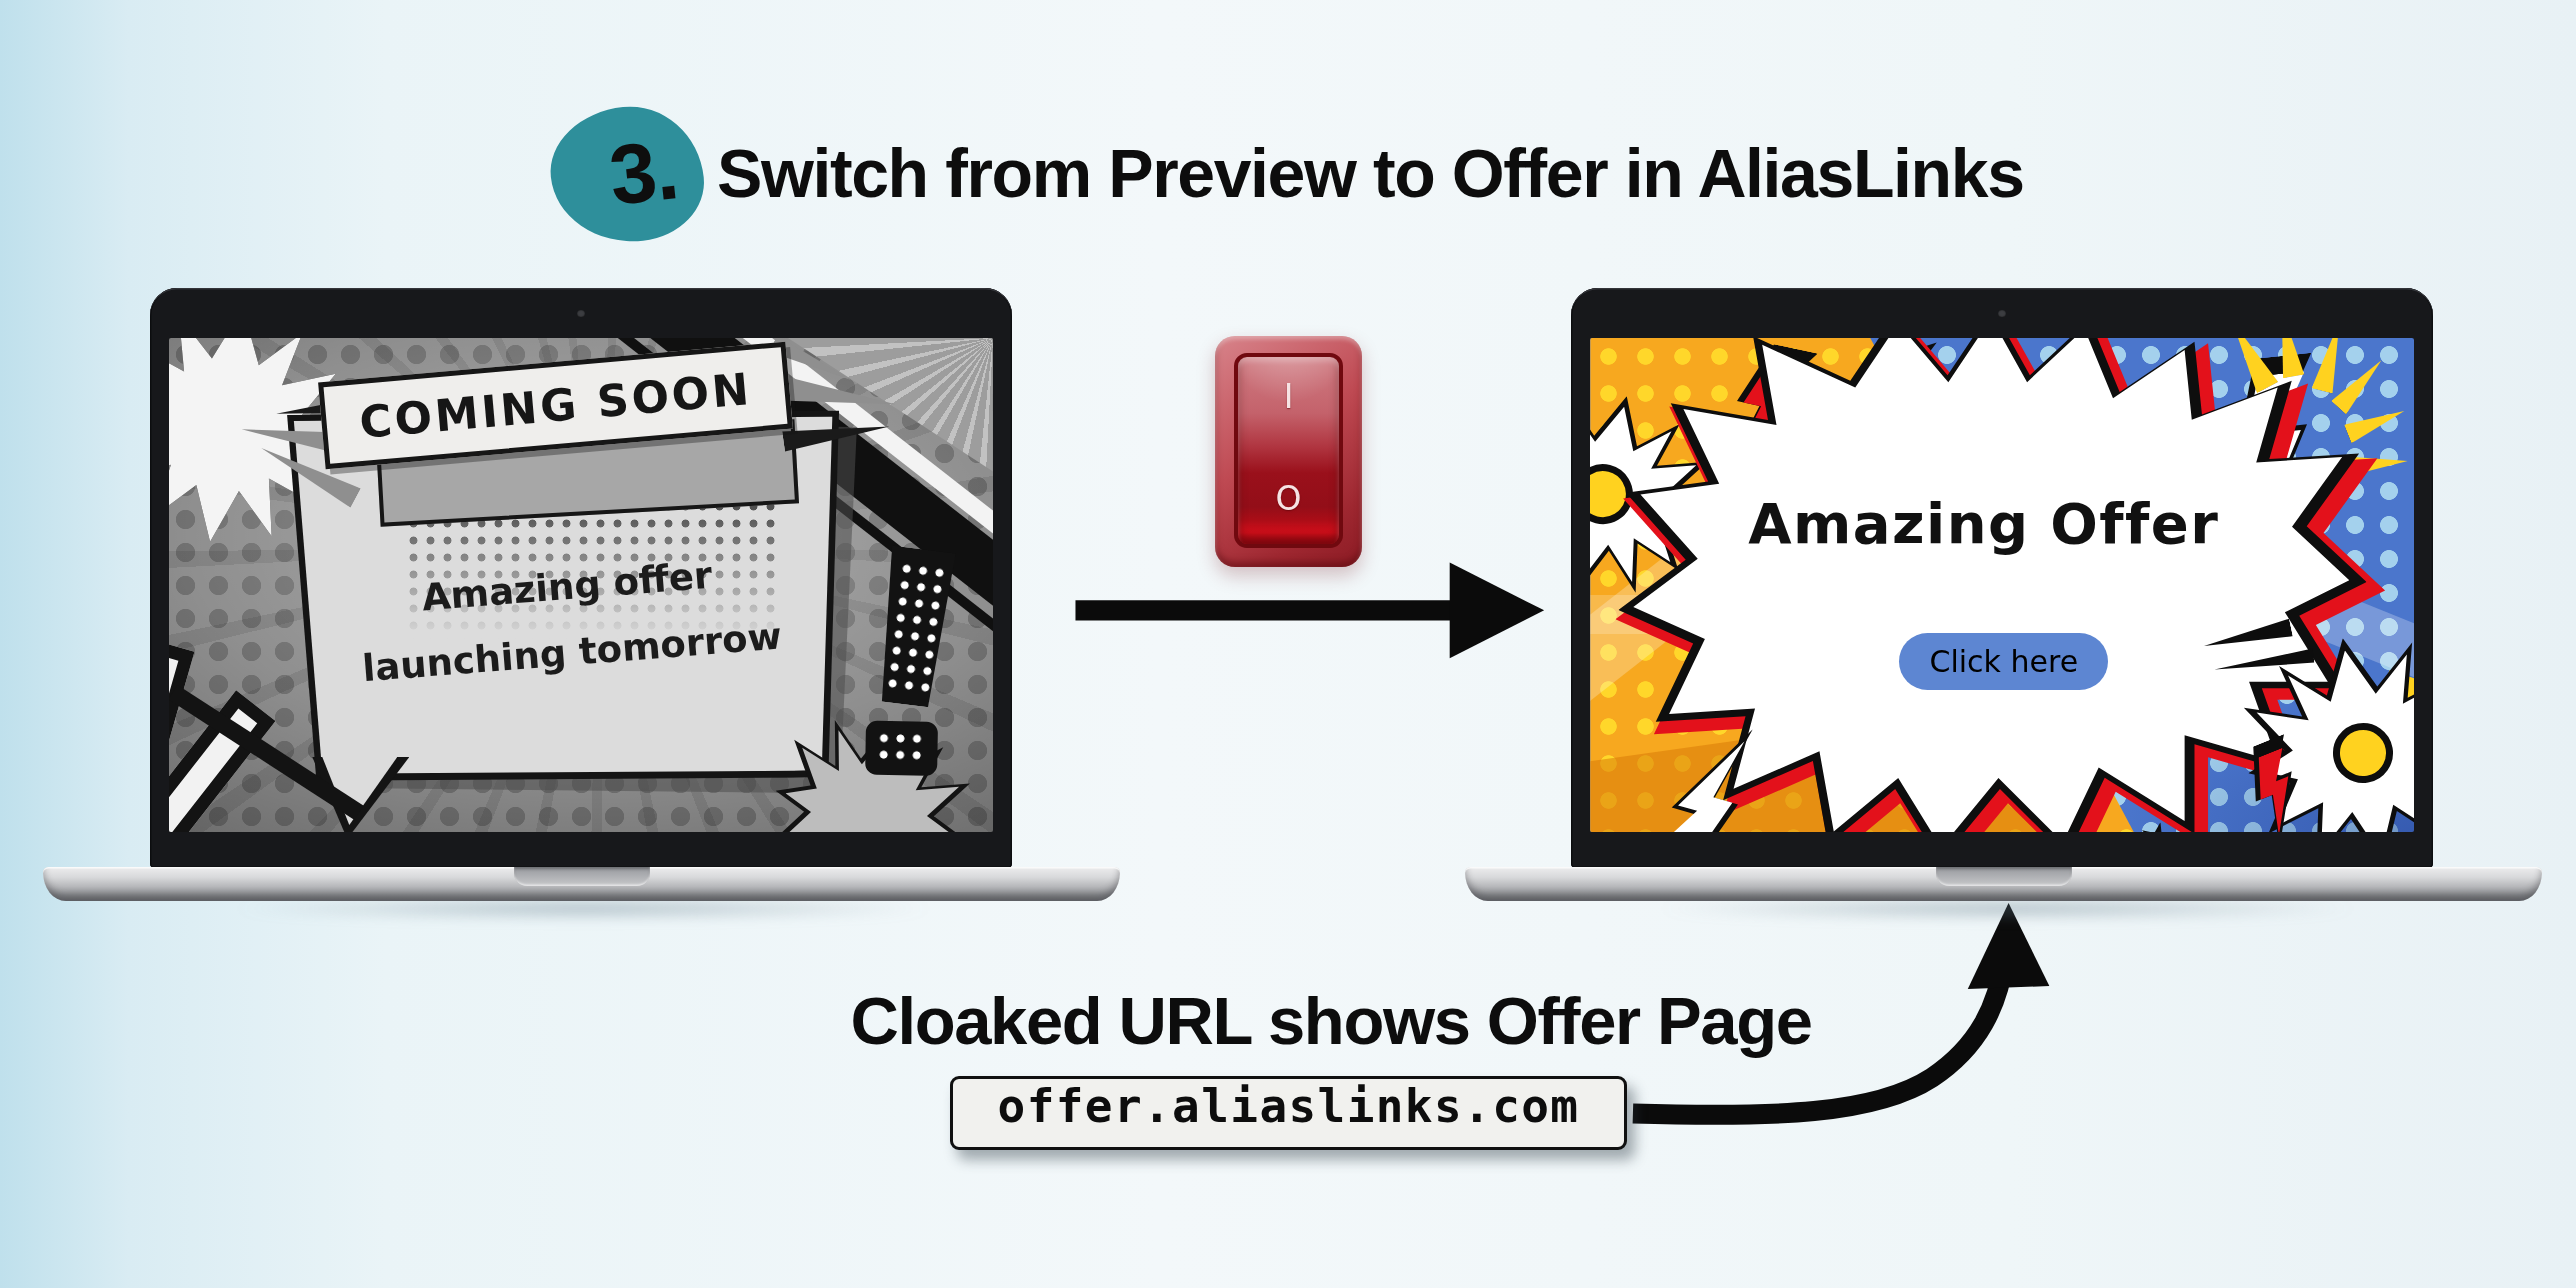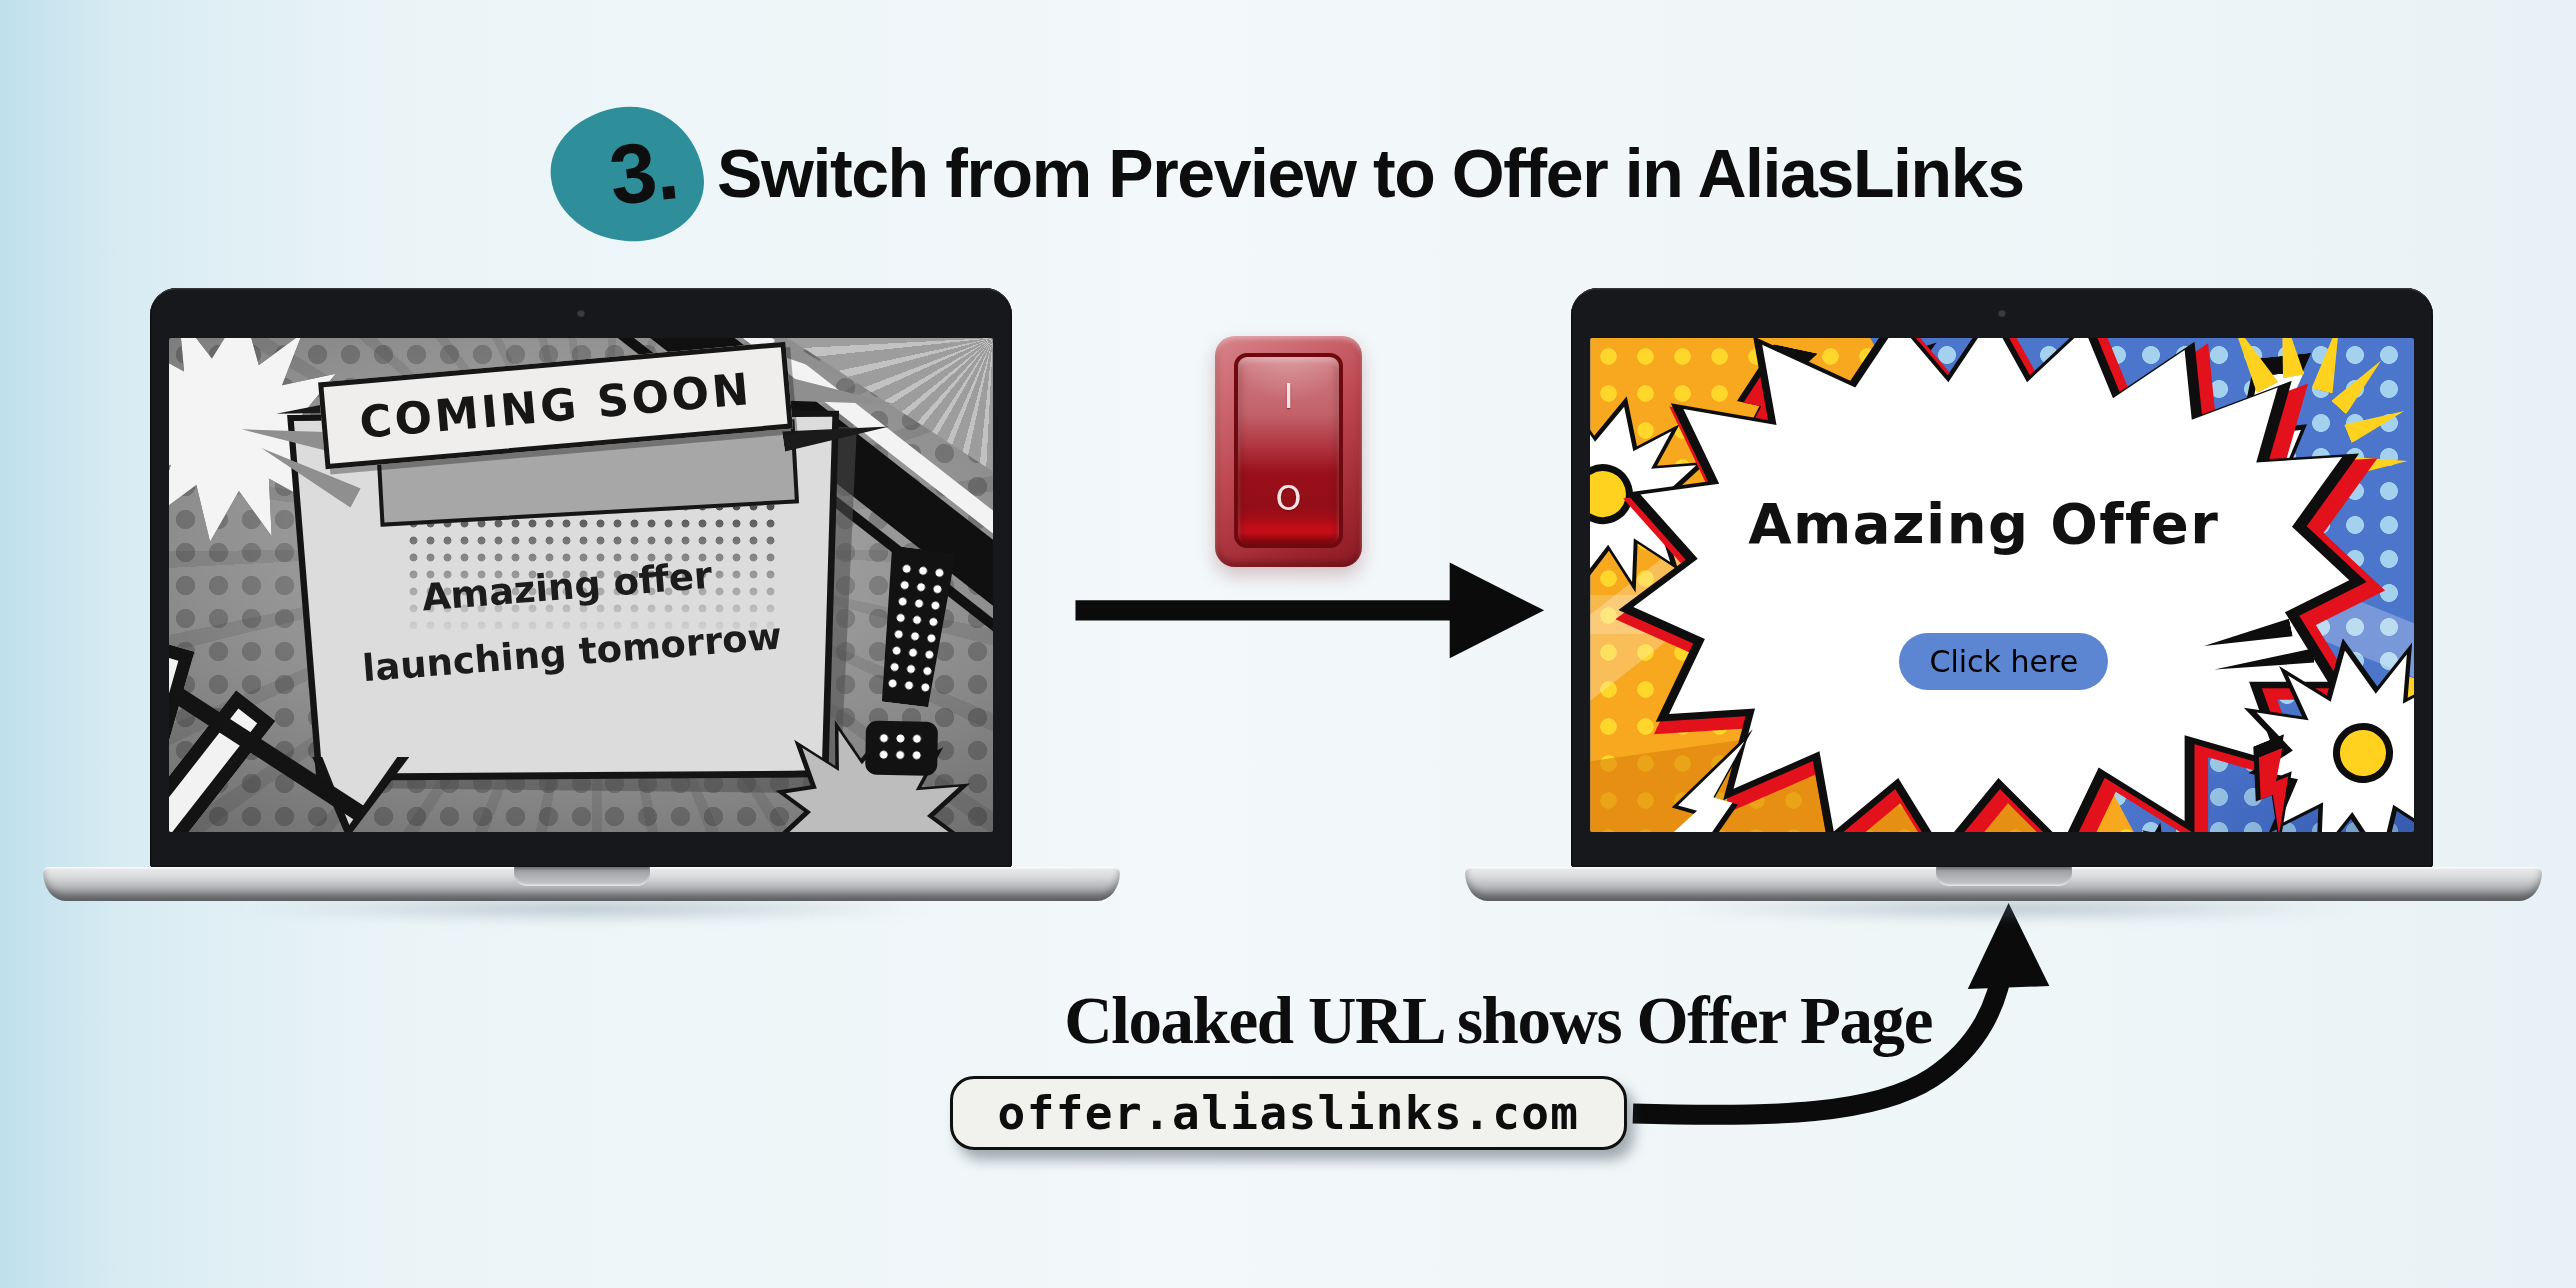--- a/index.html
+++ b/index.html
@@ -156,24 +156,24 @@
     background:radial-gradient(130% 90% at 50% -25%,rgba(255,255,255,.45),rgba(255,255,255,0) 55%);}
   .sw-label{position:absolute;left:0;width:100%;text-align:center;font-family:"DejaVu Sans",sans-serif;
     font-size:33px;color:#f6e3e4;text-shadow:0 0.7px 1.4px rgba(90,0,8,.6);}
   .sw-on{top:20px;}
   .sw-off{top:122px;}
 
   
   .arrows{position:absolute;inset:0;width:100%;height:100%;pointer-events:none;}
 
   
-  .caption{position:absolute;left:730px;top:982px;width:1202px;margin:0;text-align:right;
-    font-weight:700;font-size:67px;letter-spacing:-1.4px;color:var(--ink);font-family:Liberation Serif, serif;}
+  .caption{position:absolute;left:730px;top:982px;width:1202px;margin:0;text-align:center;
+    font-weight:700;font-size:67px;letter-spacing:-1.4px;color:var(--ink);}
   .url-chip{position:absolute;left:950px;top:1076px;width:677px;height:74px;background:var(--url-chip-bg);
-    border:3.6px solid #101010;border-radius:24px;box-sizing:border-box;display:flex;align-items:center;justify-content:center;
+    border:3.6px solid #101010;border-radius:9px;box-sizing:border-box;display:flex;align-items:flex-start;justify-content:center;
     box-shadow:7.2px 10px 13px rgba(40,55,65,.4);}
   .url-text{font-family:"DejaVu Sans Mono",monospace;font-weight:700;font-size:46px;letter-spacing:1.4px;color:#0d0d0d;}
 
   .stage{
     --star12:polygon(50% 0%,61% 23%,79% 7%,73% 30%,97% 22%,83% 43%,100% 50%,83% 57%,96% 78%,73% 70%,78% 94%,60% 77%,50% 100%,40% 77%,22% 93%,27% 70%,4% 77%,17% 57%,0% 50%,17% 43%,3% 22%,27% 30%,21% 7%,39% 23%);
     --star5:polygon(50% 0%,61% 35%,98% 35%,68% 57%,79% 91%,50% 70%,21% 91%,32% 57%,2% 35%,39% 35%);
     --bolt:polygon(42% 0%,100% 0%,58% 36%,88% 36%,18% 100%,40% 50%,10% 50%);
     --spike:polygon(0% 50%,100% 8%,100% 92%);
     --trap:polygon(2.5% 0%,99% 1.5%,96% 100%,6.5% 98.5%);
     --burst:polygon(50% 0%,55% 12%,63% 2%,67% 15%,77% 6%,78% 19%,90% 13%,87% 27%,99% 26%,92% 39%,100% 49%,91% 55%,97% 68%,86% 68%,90% 83%,77% 78%,77% 94%,65% 84%,60% 98%,51% 86%,43% 99%,37% 86%,28% 96%,26% 81%,14% 88%,17% 73%,5% 74%,10% 60%,0% 54%,9% 45%,1% 33%,12% 31%,7% 17%,20% 20%,18% 5%,31% 13%,37% 1%,44% 12%);

